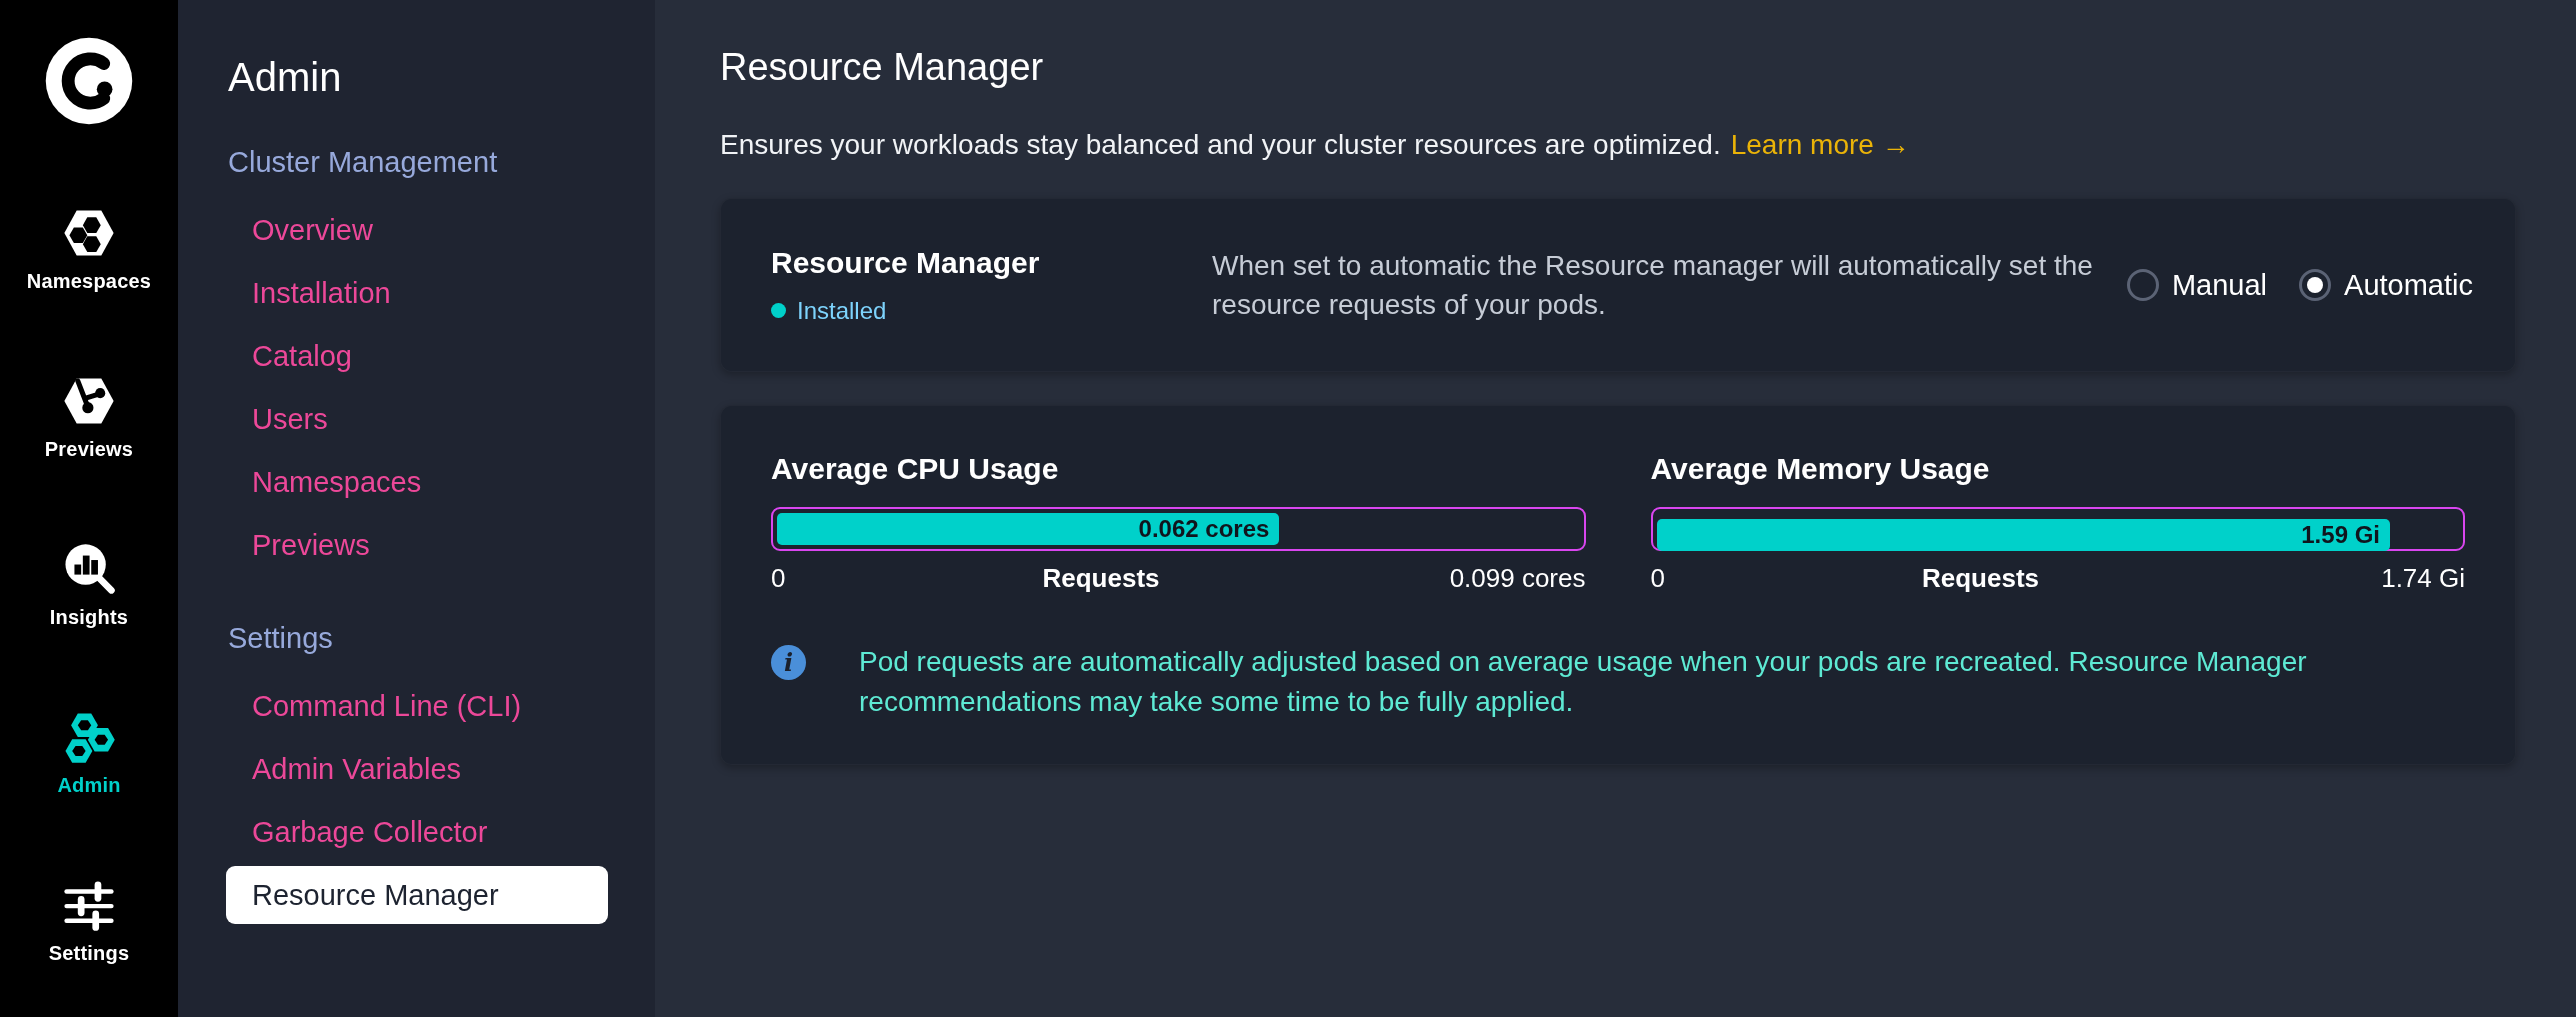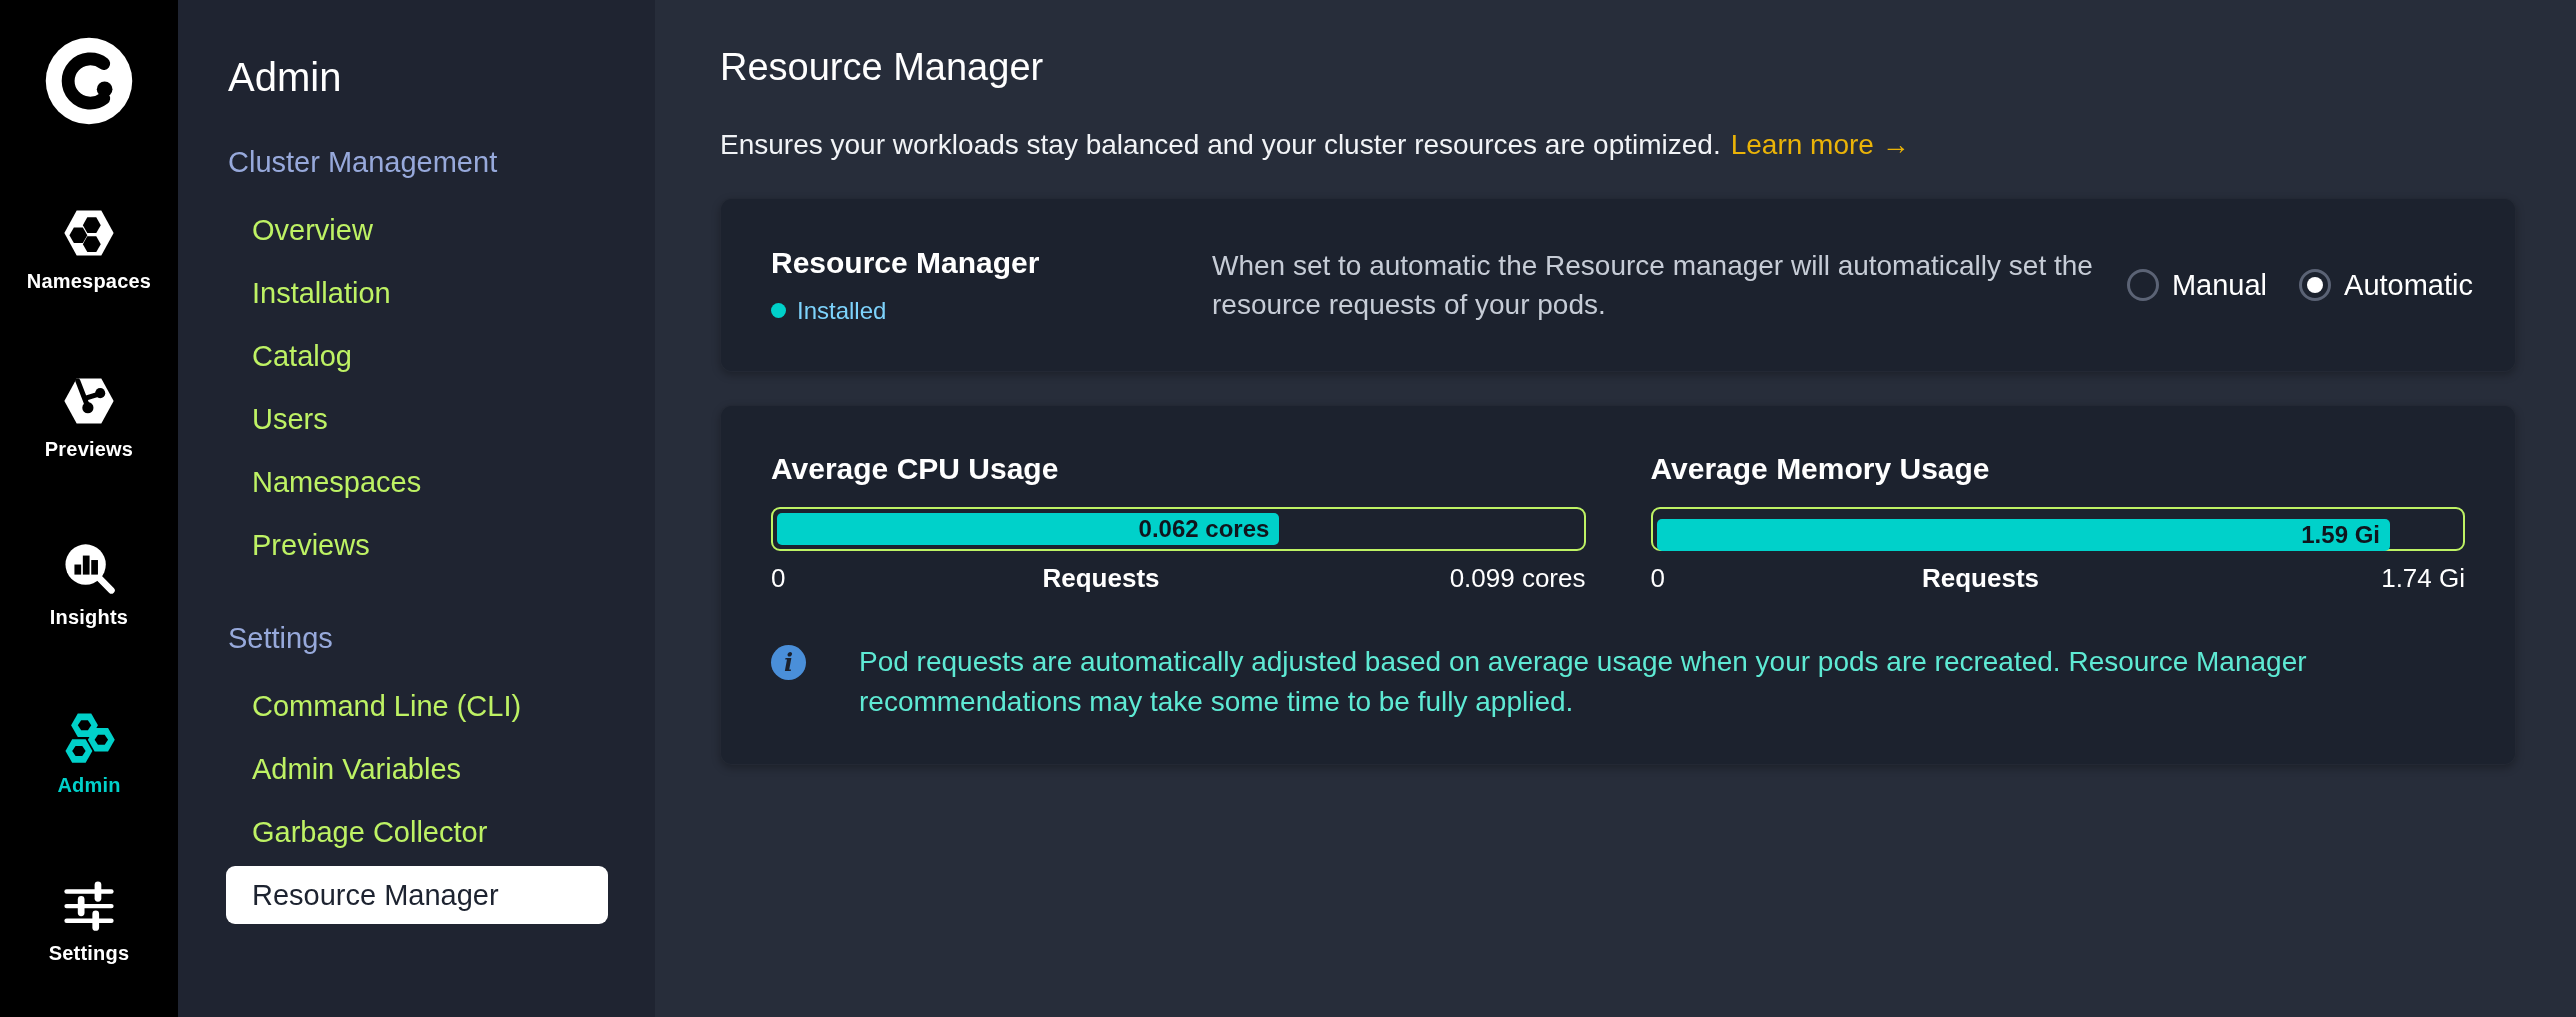--- a/index.html
+++ b/index.html
@@ -31,21 +31,21 @@
   .sidenav {
     width: 477px; height: 1018px; background: #1f2431; flex-shrink: 0;
   }
   .side-title { font-size: 40px; font-weight: 500; color: #ffffff; margin: 55px 0 0 50px; }
   .section-header { font-size: 29px; font-weight: 400; color: #97a9db; margin: 46px 0 22px 50px; }
   .section-header.second { margin-top: 48px; }
   .sidenav ul { list-style: none; padding-left: 48px; }
   .sidenav li {
     width: 382px; height: 58px; line-height: 58px;
     padding-left: 26px; margin-bottom: 5px;
-    font-size: 29px; color: #bef264; border-radius: 9px; cursor: pointer;
+    font-size: 29px; color: #ec4899; border-radius: 9px; cursor: pointer;
   }
   .sidenav li.selected { background: #ffffff; color: #1d2330; }
 
   
   .main { flex: 1; padding: 46px 62px 0 65px; }
   .page-title { font-size: 38px; font-weight: 500; color: #ffffff; }
   .page-sub { margin-top: 40px; font-size: 28px; color: #f1f3f6; }
   .page-sub .learn-link { color: #eab308; text-decoration: none; margin-left: 10px; cursor: pointer; }
 
   .card {
@@ -76,21 +76,21 @@
   .radio-opt.checked .radio-circle .dot { background: #ffffff; }
   .radio-label { font-size: 29px; color: #ffffff; }
 
   
   .card-usage { margin-top: 33px; padding: 46px 50px 42px 50px; }
   .gauges { display: flex; gap: 65px; }
   .gauge { flex: 1; }
   .gauge-title { font-size: 30px; font-weight: 700; color: #ffffff; }
   .bar-outer {
     margin-top: 21px; height: 44px;
-    border: 2px solid #bef264; border-radius: 9px;
+    border: 2px solid #d946ef; border-radius: 9px;
     padding: 4px; background: transparent;
   }
   .bar-fill {
     height: 32px; background: #00d1ca; border-radius: 5px;
     text-align: right; line-height: 32px;
     font-size: 24px; font-weight: 700; color: #10151d;
     padding-right: 10px; min-width: 60px;
   }
   .bar-labels { margin-top: 12px; display: flex; align-items: baseline; font-size: 26px; color: #ffffff; }
   .bar-labels .min { flex: 1; text-align: left; }

